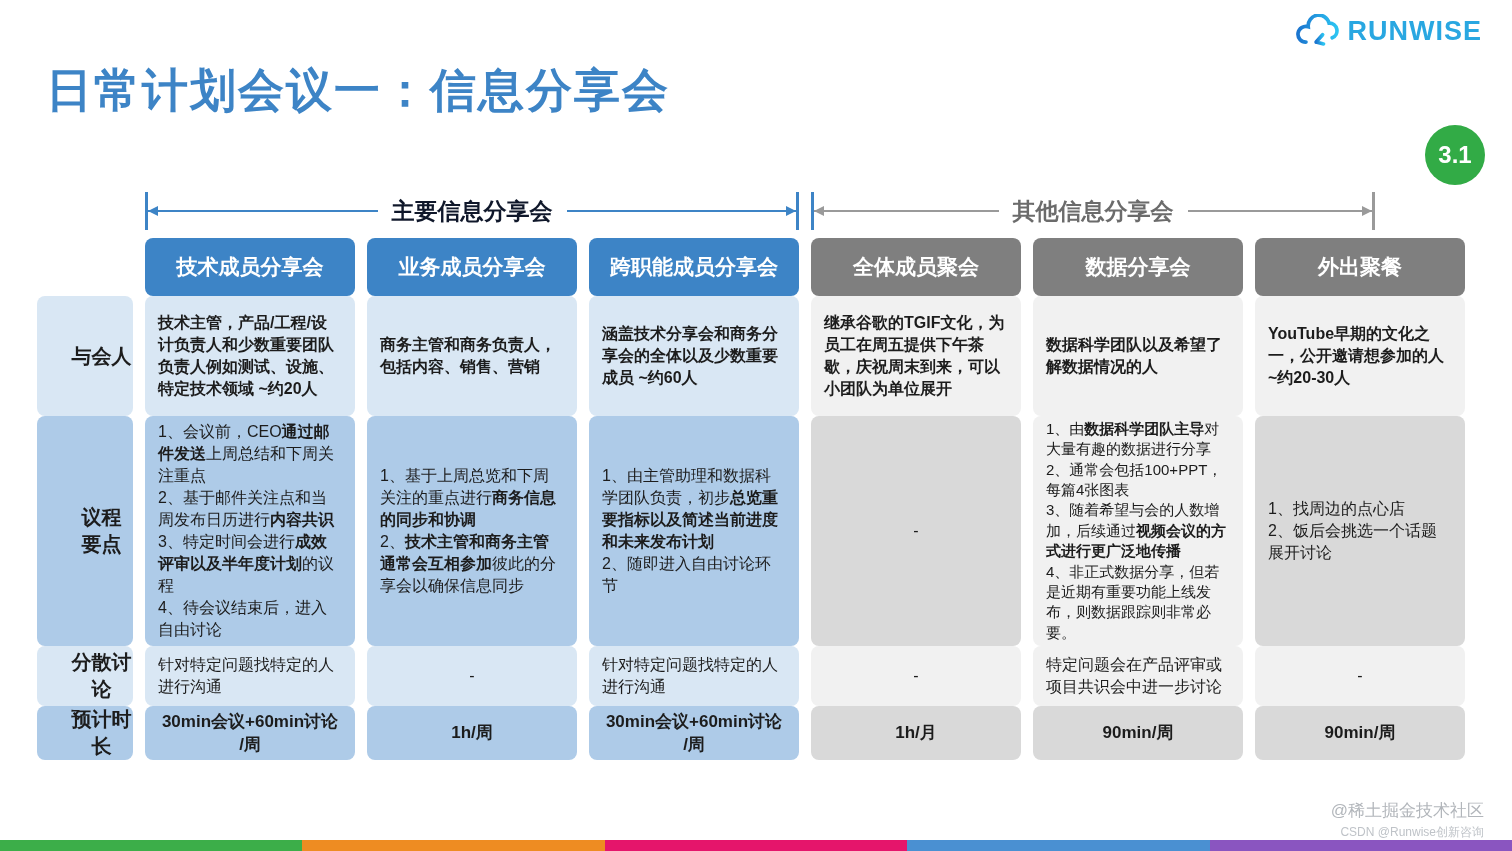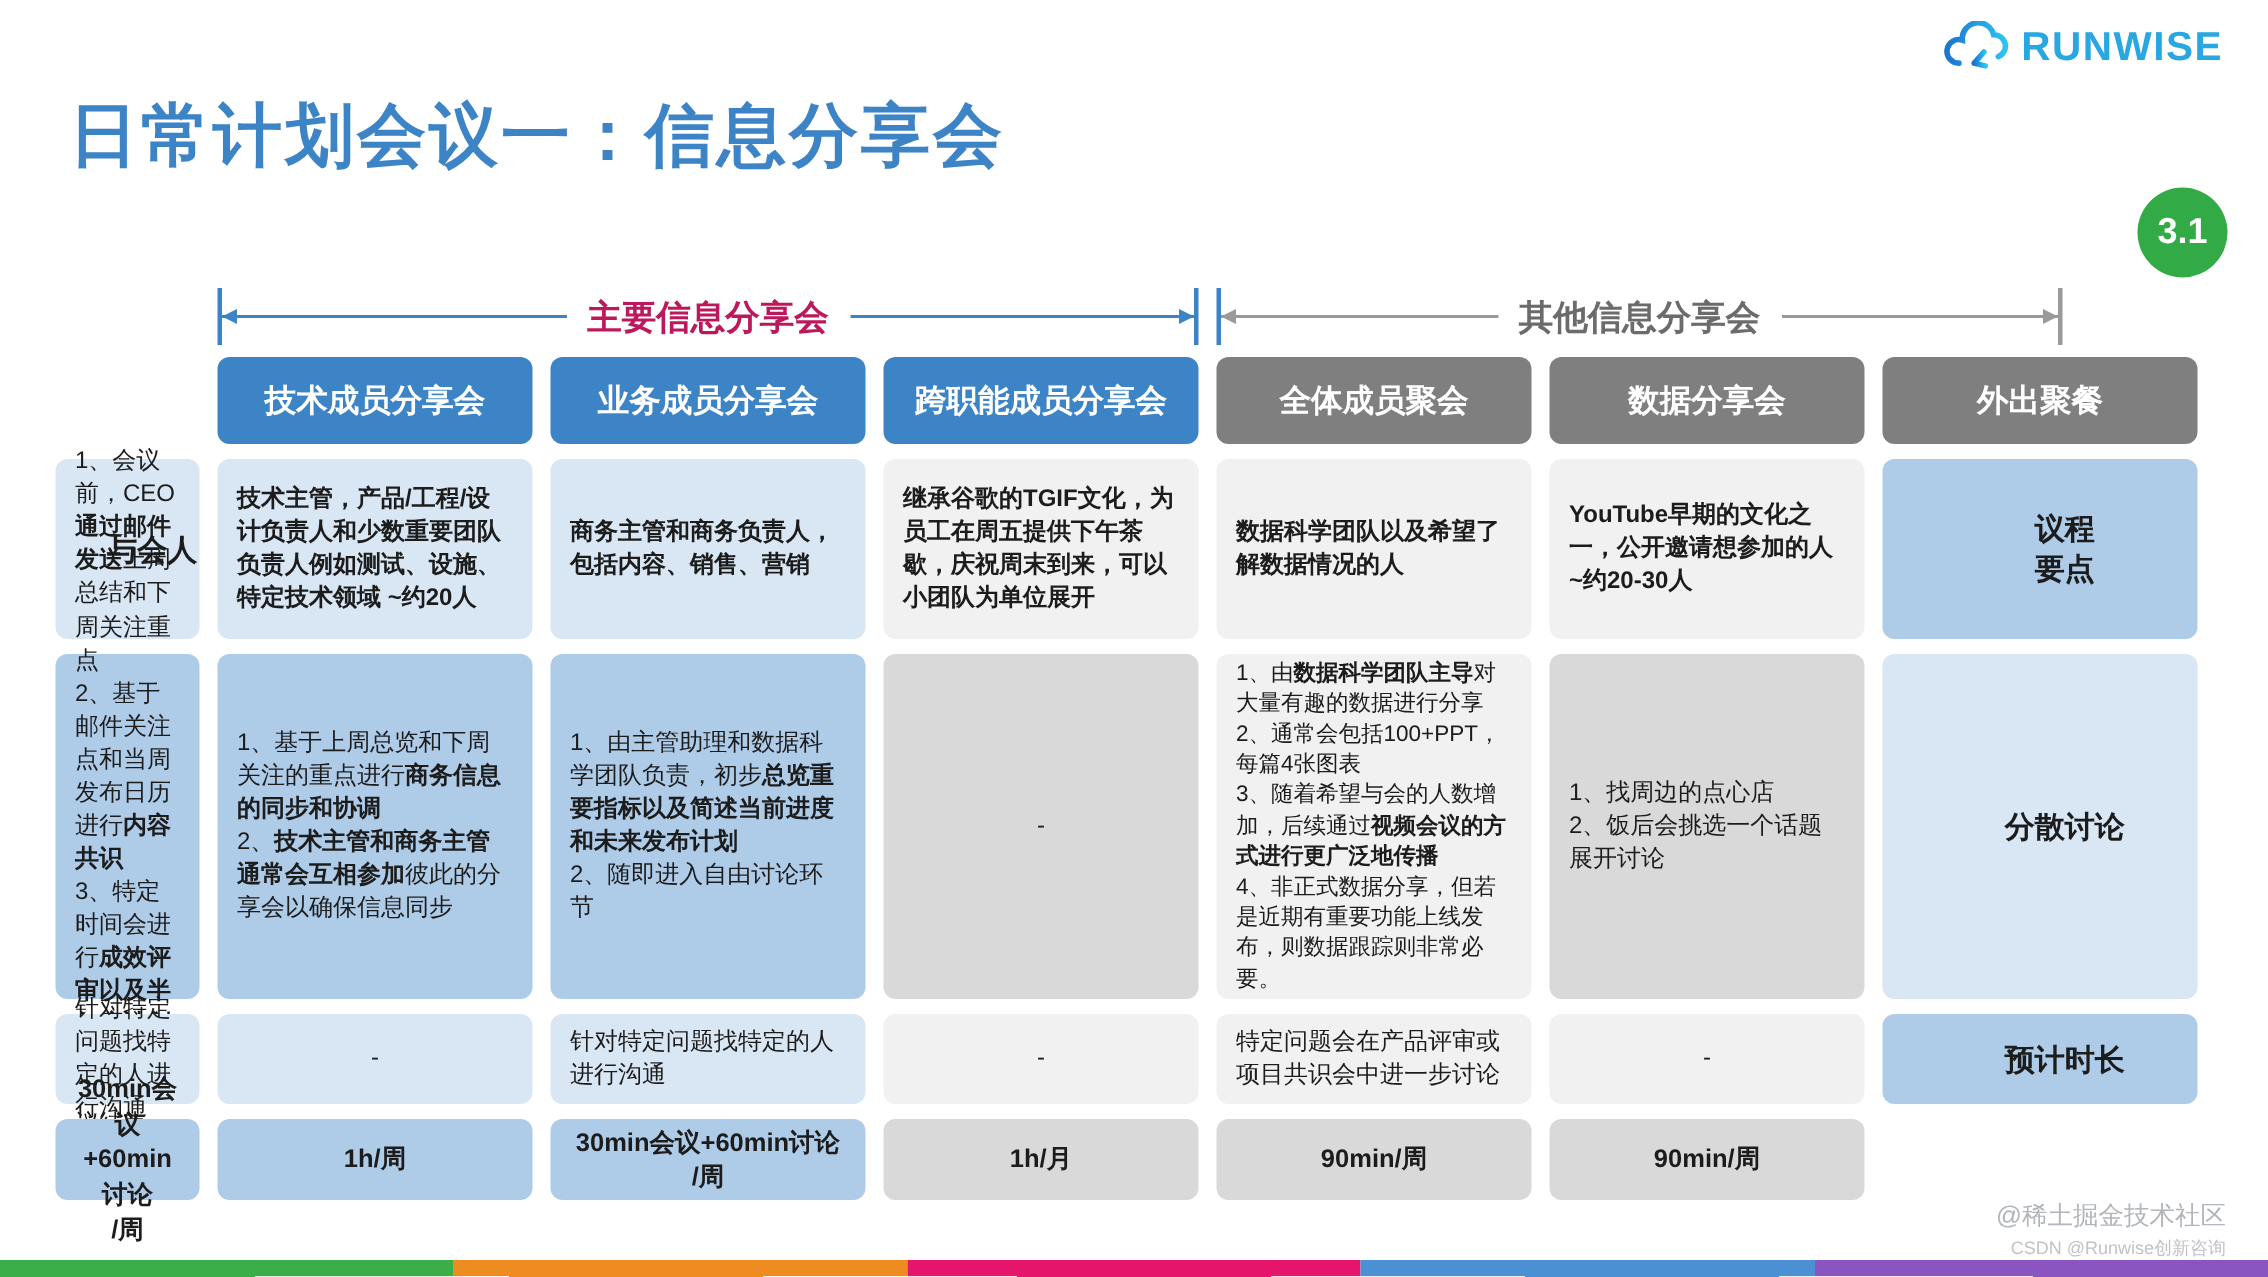--- a/index.html
+++ b/index.html
@@ -14,37 +14,37 @@
          color:#3d84c6;letter-spacing:2px;}
   .badge{position:absolute;left:1425px;top:125px;width:60px;height:60px;border-radius:50%;
          background:#32ab46;color:#fff;font-size:24px;font-weight:700;
          display:flex;align-items:center;justify-content:center;}
 
   
   .brackets{position:absolute;left:37px;top:185px;width:1428px;height:52px;}
   .bracket{position:absolute;top:0;height:100%;display:flex;align-items:center;}
   .bracket .blabel{font-size:23px;font-weight:800;margin:0 14px;white-space:nowrap;}
   .bracket.blue{color:#3d84c6;}
-  .bracket.blue .blabel{color:#be185d;}
+  .bracket.blue .blabel{color:#0f172a;}
   .bracket.gray{color:#9a9a9a;}
   .bracket.gray .blabel{color:#6b6b6b;}
   .tick{width:3px;height:38px;background:currentColor;flex:0 0 auto;}
   .tick.blue-tick{background:#3d84c6;}
   .bline{position:relative;flex:1;height:2px;background:currentColor;}
   .arrow-l::before{content:"";position:absolute;left:0;top:-4px;
     border-top:5px solid transparent;border-bottom:5px solid transparent;
     border-right:10px solid currentColor;}
   .arrow-r::after{content:"";position:absolute;right:0;top:-4px;
     border-top:5px solid transparent;border-bottom:5px solid transparent;
     border-left:10px solid currentColor;}
 
   
   .grid{position:absolute;left:37px;top:238px;display:grid;
         grid-template-columns:96px repeat(6,210px);
-        grid-template-rows:58px 120px 230px 60px 54px;gap:10px 12px;}
+        grid-template-rows:58px 120px 230px 60px 54px;gap:0 12px;}
   .hdr{border-radius:8px;display:flex;align-items:center;justify-content:center;
        color:#fff;font-weight:800;font-size:21px;white-space:nowrap;}
   .hdr.blue{background:#3d84c6;}
   .hdr.gray{background:#7f7f7f;}
   .rlabel{border-radius:8px;display:flex;align-items:center;justify-content:center;
           text-align:center;font-weight:800;font-size:20px;color:#1c1c1c;white-space:pre-wrap;padding-left:33px;}
   .cell{border-radius:8px;padding:10px 13px;display:flex;align-items:center;
         font-size:16px;line-height:1.38;color:#1c1c1c;}
   .cell .txt{white-space:pre-wrap;width:100%;}
   .cell.small{font-size:15px;line-height:1.36;padding-top:8px;padding-bottom:8px;}
@@ -115,20 +115,23 @@
     <div class="hdr gray">数据分享会</div>
     <div class="hdr gray">外出聚餐</div>
 
     <div class="rlabel blue-light">与会人</div>
     <div class="cell bold blue-light">
         <div class="txt"><span class="b">技术主管，产品/工程/设计负责人和少数重要团队负责人例如测试、设施、特定技术领域 ~约20人</span></div>
       </div>
     <div class="cell bold blue-light">
         <div class="txt"><span class="b">商务主管和商务负责人，包括内容、销售、营销</span></div>
       </div>
+    <div class="cell bold blue-light">
+        <div class="txt"><span class="b">涵盖技术分享会和商务分享会的全体以及少数重要成员 ~约60人</span></div>
+      </div>
     <div class="cell bold gray-light">
         <div class="txt"><span class="b">继承谷歌的TGIF文化，为员工在周五提供下午茶歇，庆祝周末到来，可以小团队为单位展开</span></div>
       </div>
     <div class="cell bold gray-light">
         <div class="txt"><span class="b">数据科学团队以及希望了解数据情况的人</span></div>
       </div>
     <div class="cell bold gray-light">
         <div class="txt"><span class="b">YouTube早期的文化之一，公开邀请想参加的人 ~约20-30人</span></div>
       </div>
 

